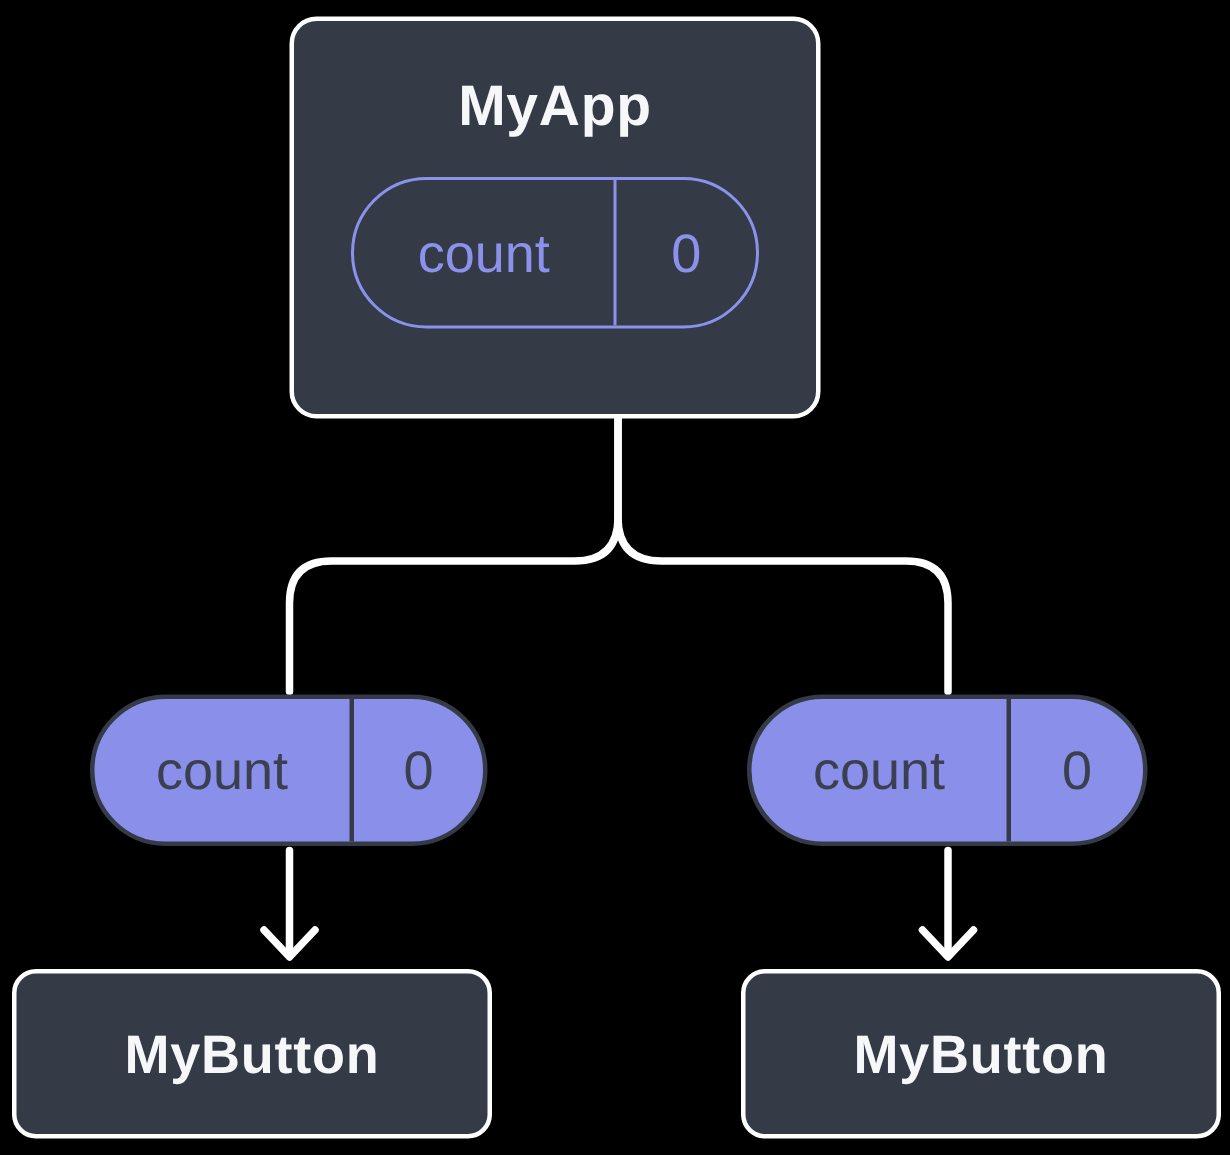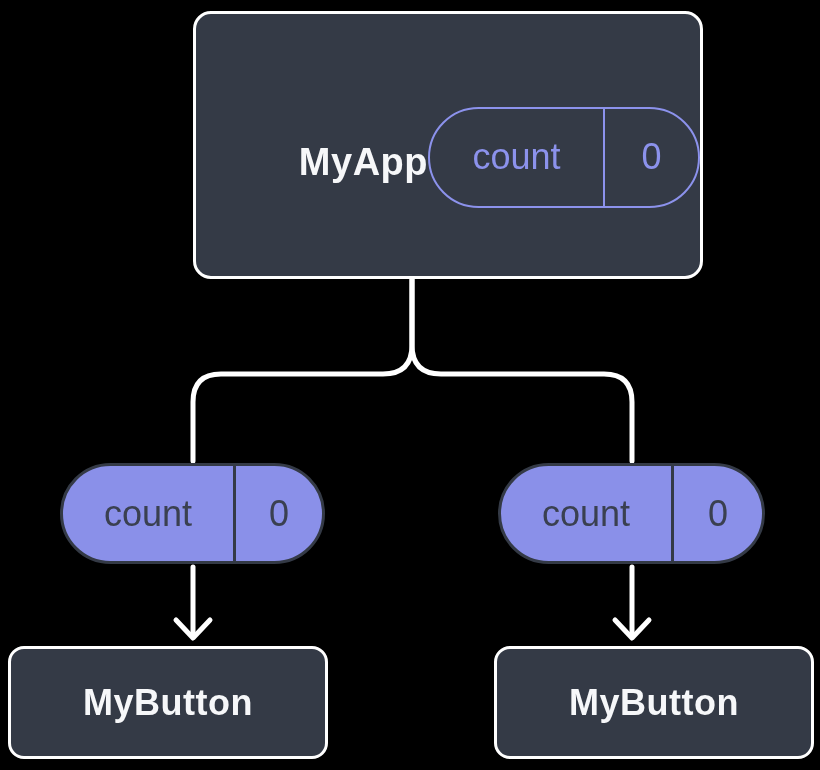--- a/index.html
+++ b/index.html
@@ -27,26 +27,25 @@
   .node {
     position: absolute;
     background: #343A46;
     border: 3px solid #FFFFFF;
     box-sizing: border-box;
     color: #F6F7F9;
     z-index: 1;
   }
   .root-node {
     left: 193px; top: 11px;
-    width: 510px; height: 268px;
+    width: 354px; height: 268px;
     border-radius: 18px;
     display: flex;
-    flex-direction: row;
+    flex-direction: column;
     align-items: center;
-    justify-content: flex-end;
   }
   .root-title {
     margin-top: 34px;
     font-size: 38px;
     font-weight: bold;
     line-height: 46px;
     letter-spacing: 0.5px;
   }
   .state-pill {
     margin-top: 24px;

